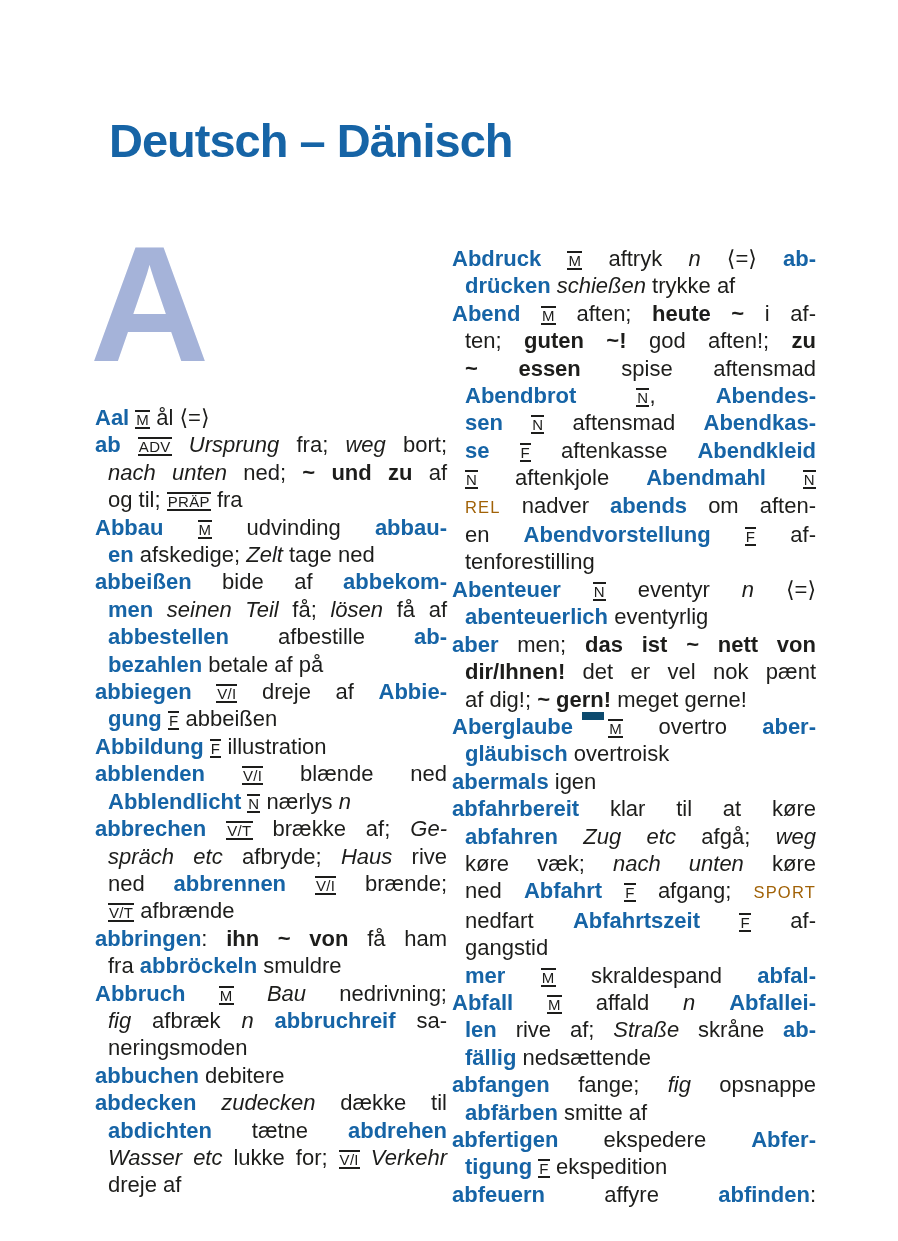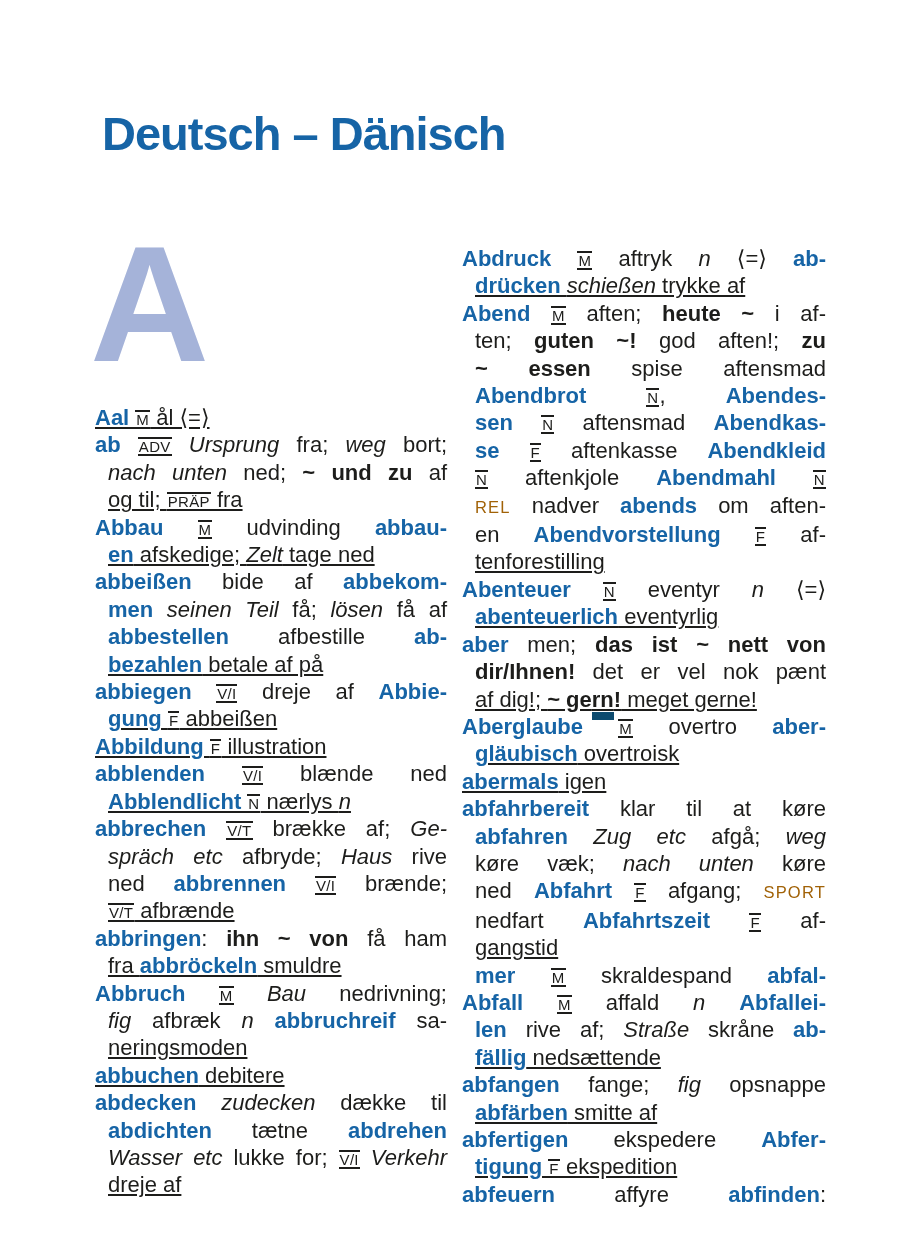--- a/index.html
+++ b/index.html
@@ -7,35 +7,35 @@
     width: 898px; height: 1241px;
     background: #ffffff;
     font-family: "Liberation Sans", sans-serif;
     color: #1d1d1b;
     position: relative;
     overflow: hidden;
   }
   .page { position: absolute; inset: 0; }
   .title {
     position: absolute; left: 94px; top: 98px;
-    margin: 8px;
+    margin: 15px;
     font-size: 47px; font-weight: bold; letter-spacing: -1px;
     color: #1664a6;
   }
   .dropcap {
     position: absolute; left: 90px; top: 222px;
     font-size: 165px; line-height: 1; font-weight: bold;
     color: #a5b3d9;
   }
   .col { position: absolute; font-size: 22px; line-height: 27.4px; }
   .col-left  { left: 95px;  top: 404px; width: 352px; }
-  .col-right { left: 462px; top: 245px; width: 364px; }
+  .col-right { left: 452px; top: 245px; width: 364px; }
   .entry { margin: 0; }
   .line { text-align: justify; text-align-last: justify; }
-  .line.last { text-align-last: left; text-decoration: underline; }
+  .line.last { text-align-last: left; }
   .line.ind { padding-left: 13px; }
   .hw { color: #1664a6; font-weight: bold; }
   .bd { font-weight: bold; }
   .bdu { font-weight: bold; border-bottom: 8px solid #0c4a6e; }
   .it { font-style: italic; }
   .mk {
     display: inline-block;
     font-size: 15px; line-height: 15px;
     border-top: 2px solid #1d1d1b; border-bottom: 2px solid #1d1d1b;
     padding: 0 1px; letter-spacing: 0.3px;

